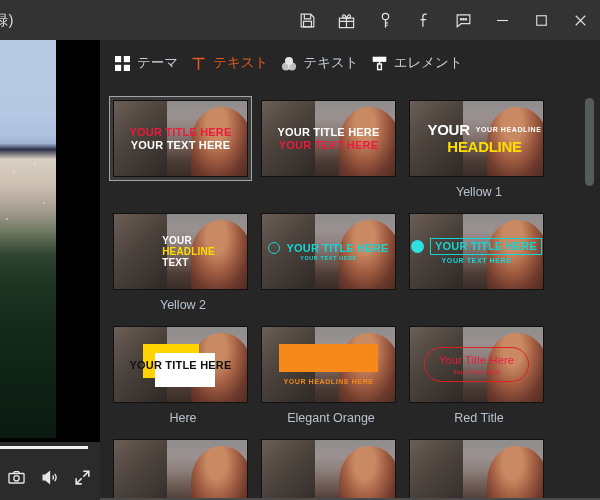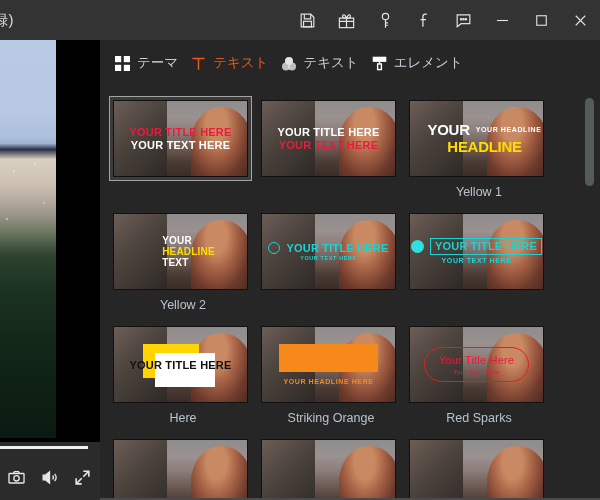--- a/index.html
+++ b/index.html
@@ -391,35 +391,35 @@
 
         <div class="cell">
           <div class="thumb-wrap">
             <div class="thumb">
               <span class="orn-bar"></span>
               <div class="ov">
                 <div class="t-small orn" style="margin-top:34px">YOUR HEADLINE HERE</div>
               </div>
             </div>
           </div>
-          <div class="cap">Striking Orange</div>
+          <div class="cap">Elegant Orange</div>
         </div>
 
         <div class="cell">
           <div class="thumb-wrap">
             <div class="thumb">
               <div class="ov">
                 <div class="red-box">
                   <span class="t-title red" style="font-weight:normal;font-size:11px">Your Title Here</span>
                   <span class="t-tiny red">Your Text Here</span>
                 </div>
               </div>
             </div>
           </div>
-          <div class="cap">Red Sparks</div>
+          <div class="cap">Red Title</div>
         </div>
 
         <div class="cell">
           <div class="thumb-wrap">
             <div class="thumb"></div>
           </div>
           <div class="cap"></div>
         </div>
         <div class="cell">
           <div class="thumb-wrap">

